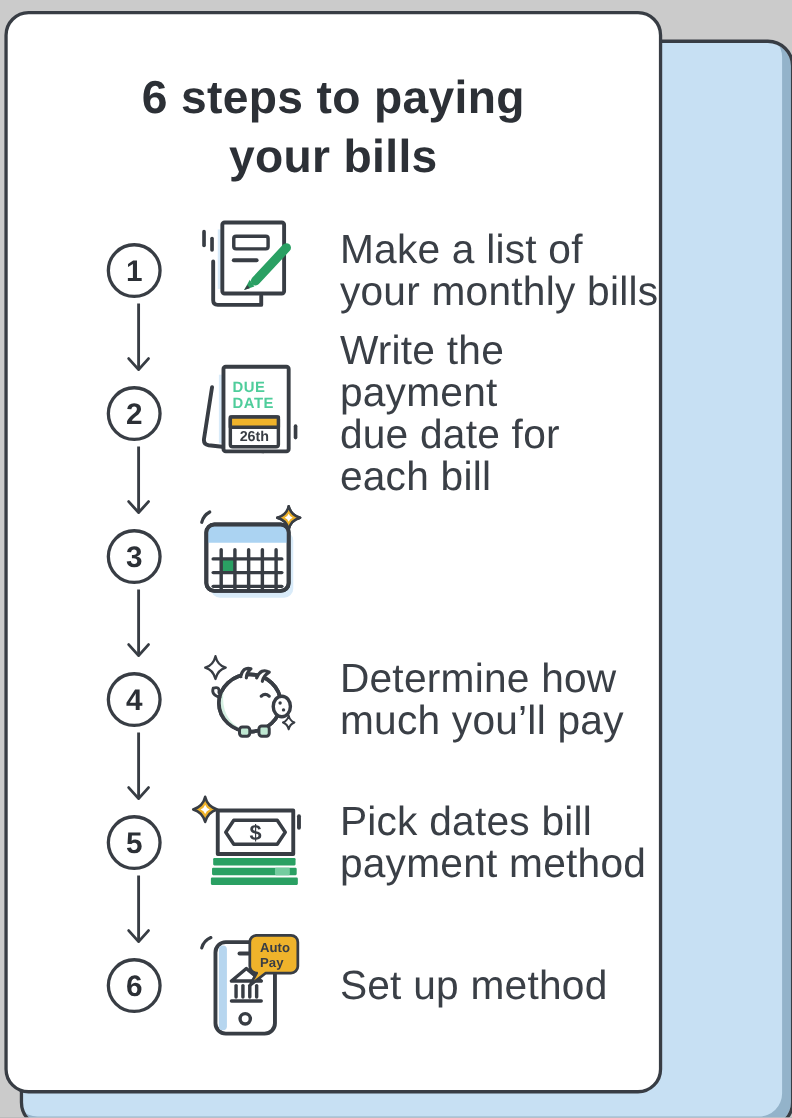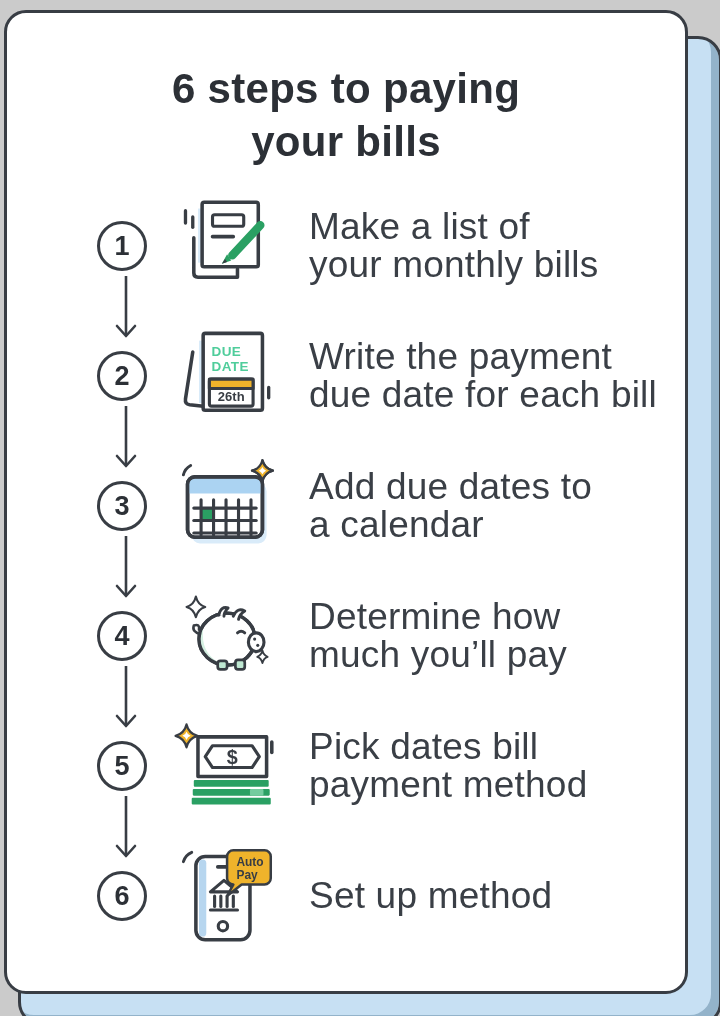--- a/index.html
+++ b/index.html
@@ -8,21 +8,21 @@
     --mint-text:#4FCD9B; --mint-fill:#D5F0E2; --hoof-fill:#BFE8D2;
     --light-blue:#ABD3F2; --phone-stripe:#B7D6EF; --shadow-blue:#D9EBF9;
     --pale-blue:#C7E0F3; --edge-blue:#93B3CA; --bg-gray:#CBCBCB; --card-white:#ffffff;
   }
   *{margin:0;padding:0;box-sizing:border-box;}
   body{font-family:"Liberation Sans",sans-serif;background:#888;}
   .canvas{position:relative;width:720px;height:1016px;background:var(--bg-gray);overflow:hidden;}
   .back-card{position:absolute;left:18px;top:36px;width:704px;height:990px;
     background:var(--pale-blue);border:3px solid var(--dark);border-radius:24px;
     box-shadow:inset -8px -8px 0 var(--edge-blue);}
-  .front-card{position:absolute;left:4px;top:10px;width:684px;height:984px;
+  .front-card{position:absolute;left:4px;top:10px;width:598px;height:984px;
     background:var(--card-white);border:3px solid var(--dark);border-radius:22px;}
   .title{position:absolute;top:49px;left:0;width:100%;text-align:center;
     font-size:42px;line-height:53px;font-weight:bold;color:var(--title);letter-spacing:0.3px;}
   .steps{position:absolute;top:168px;left:0;right:0;}
   .step-row{height:130px;display:flex;align-items:center;}
   .num-badge{margin-left:90px;width:50px;height:50px;flex:0 0 50px;border:3px solid var(--dark);
     border-radius:50%;background:#fff;display:flex;align-items:center;justify-content:center;
     font-size:27px;font-weight:bold;color:var(--title);line-height:1;}
   .icon-box{width:108px;height:112px;margin-left:24px;flex:0 0 108px;
     display:flex;align-items:center;justify-content:center;}
@@ -144,24 +144,20 @@
             <line class="s" x1="63" y1="44" x2="63" y2="78" stroke-width="3"></line>
             <line class="s" x1="75" y1="44" x2="75" y2="78" stroke-width="3"></line>
             <line class="s" x1="20" y1="52" x2="80" y2="52" stroke-width="3"></line>
             <line class="s" x1="20" y1="64" x2="80" y2="64" stroke-width="3"></line>
             <line class="s" x1="20" y1="76" x2="80" y2="76" stroke-width="3"></line>
             <path class="star" d="M86 6 Q88 14 96 16 Q88 18 86 26 Q84 18 76 16 Q88 14 86 6 Z" stroke-width="2.2"></path>
             <path class="star" d="M86 6 Q88 14 96 16 Q88 18 86 26 Q84 18 76 16 Q84 14 86 6 Z" stroke-width="2.2"></path>
             <path class="star-core" d="M86 12.5 Q87 15 89.5 16 Q87 17 86 19.5 Q85 17 82.5 16 Q85 15 86 12.5 Z"></path>
           </svg>
         </div>
-        <div class="label">
-          <span class="label-line">Add due dates to</span>
-          <span class="label-line">a calendar</span>
-        </div>
       </div>
 
       <div class="step-row">
         <div class="num-badge">4</div>
         <div class="icon-box">
           <svg viewBox="0 0 100 100">
             <defs>
                 <clipPath id="pigBody">
                   <ellipse cx="52" cy="53" rx="27" ry="25"></ellipse>
                 </clipPath>

